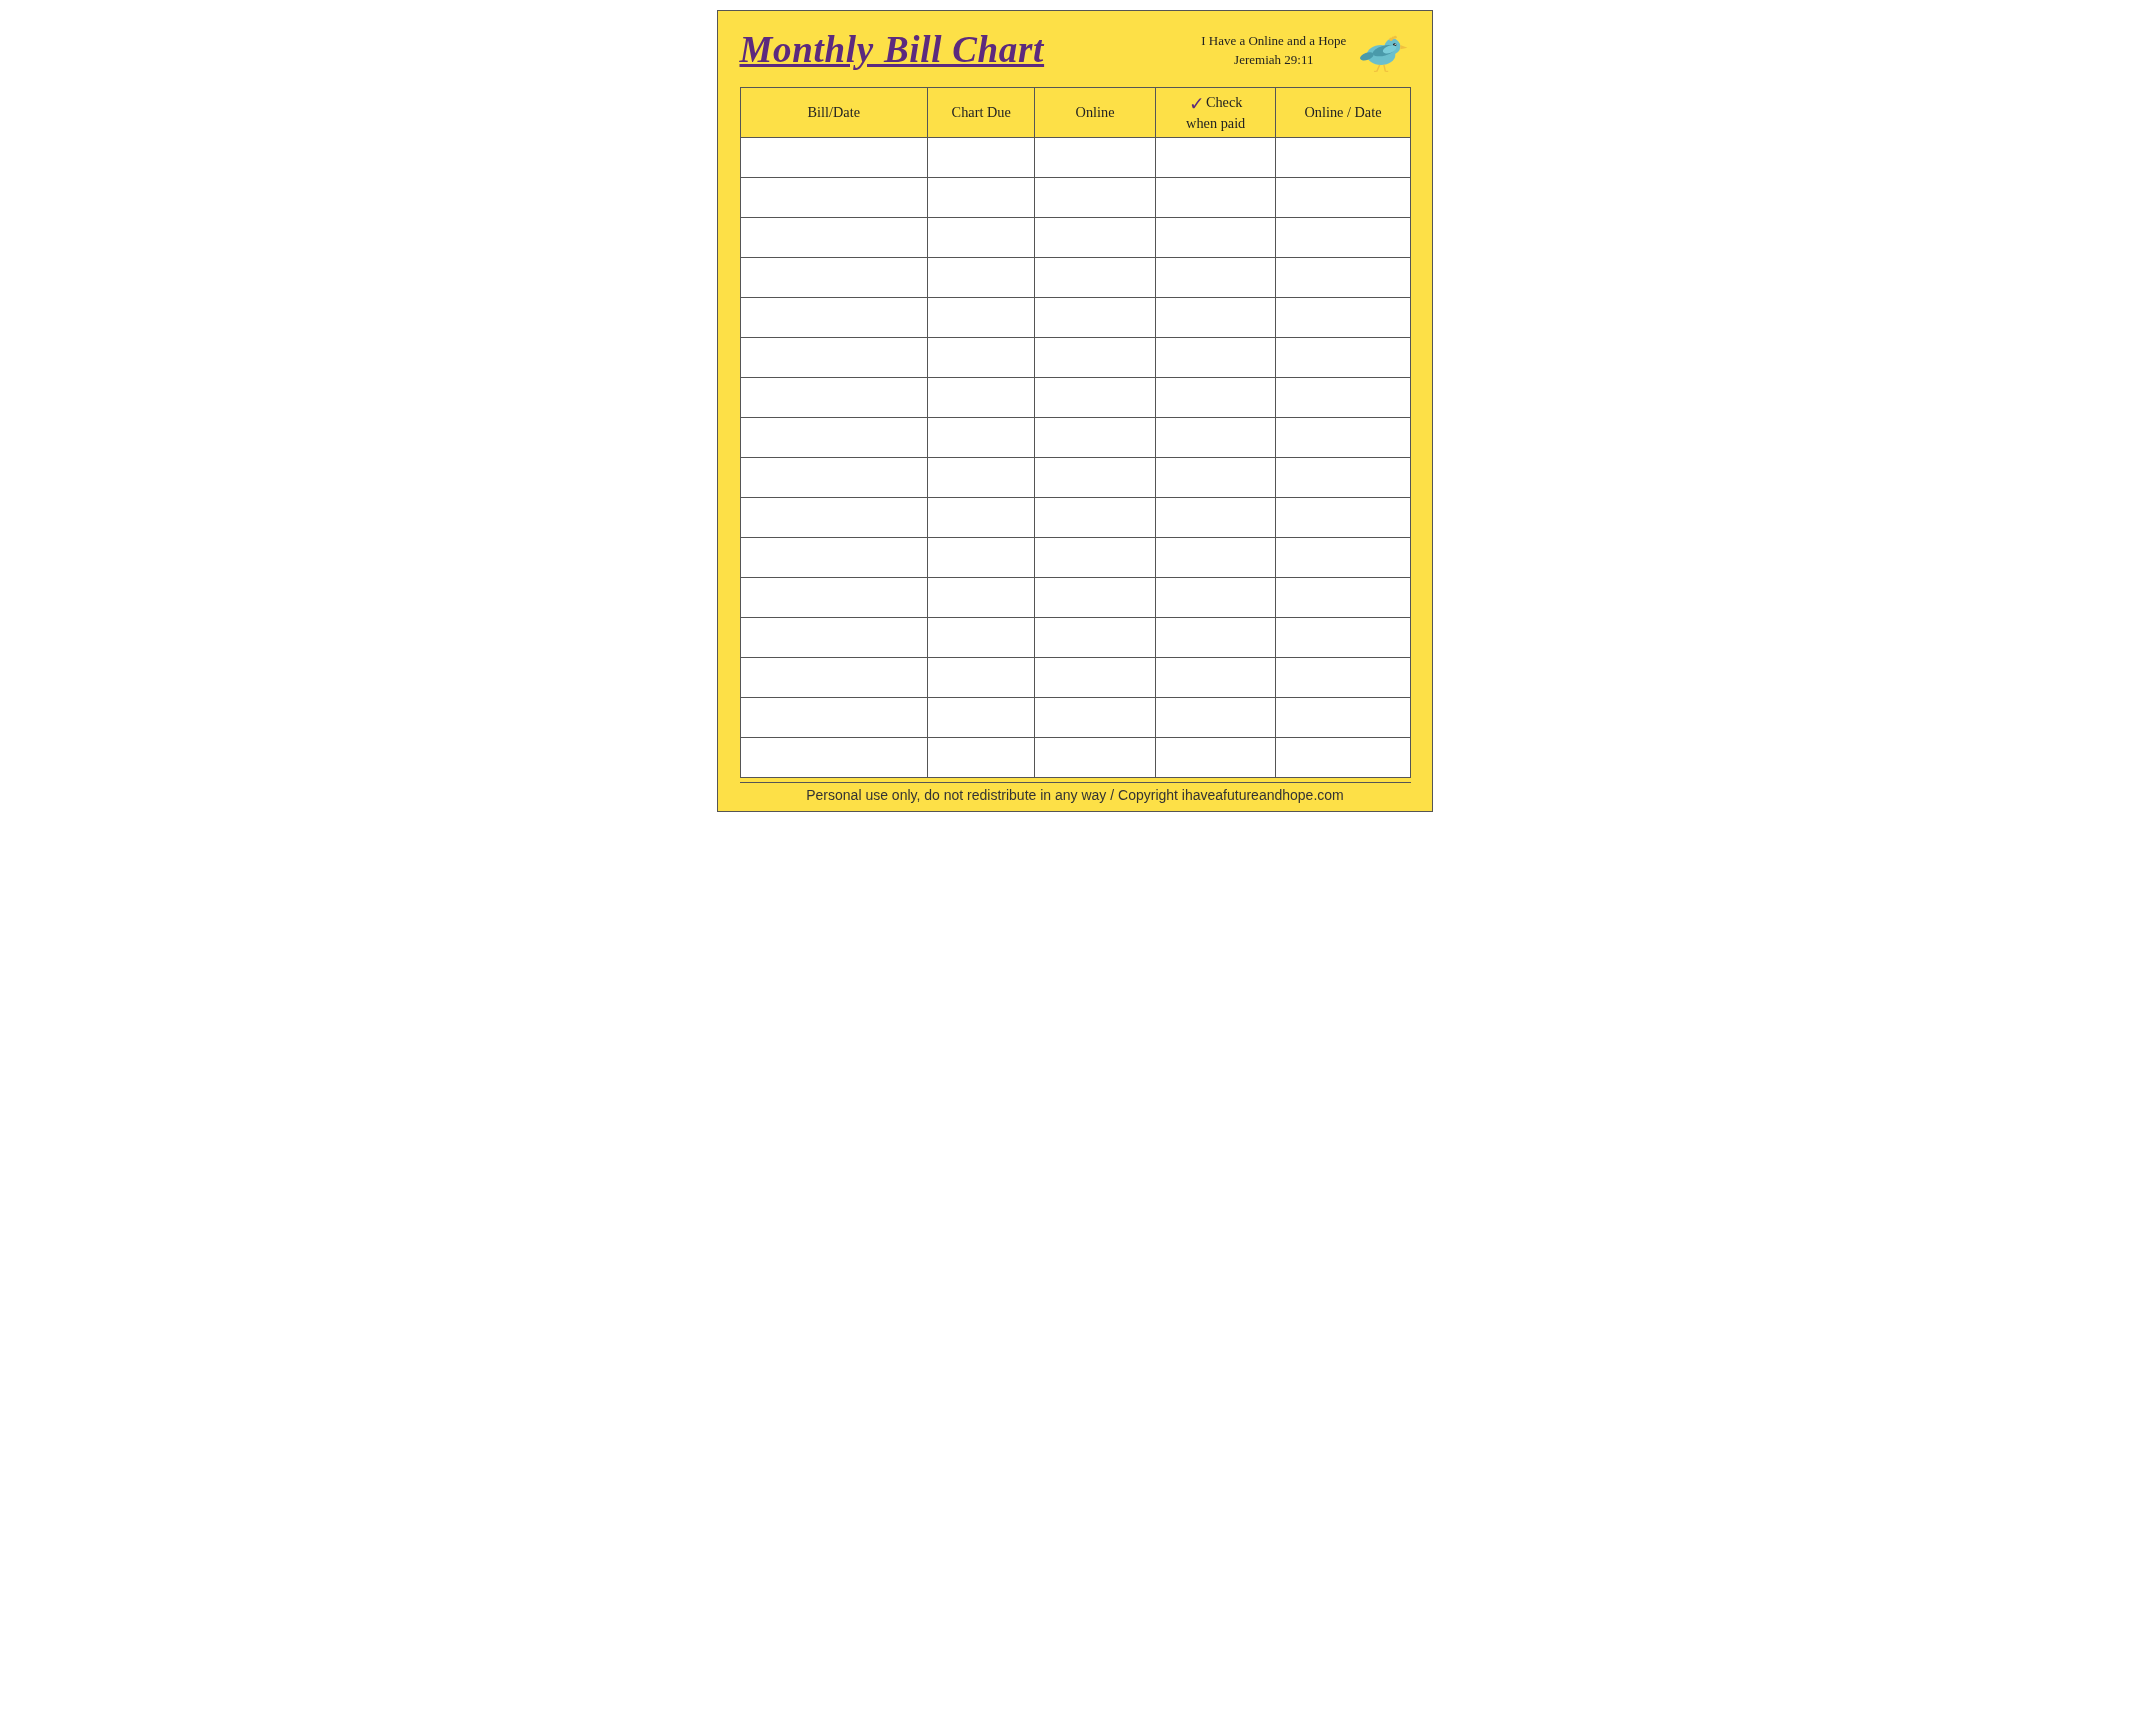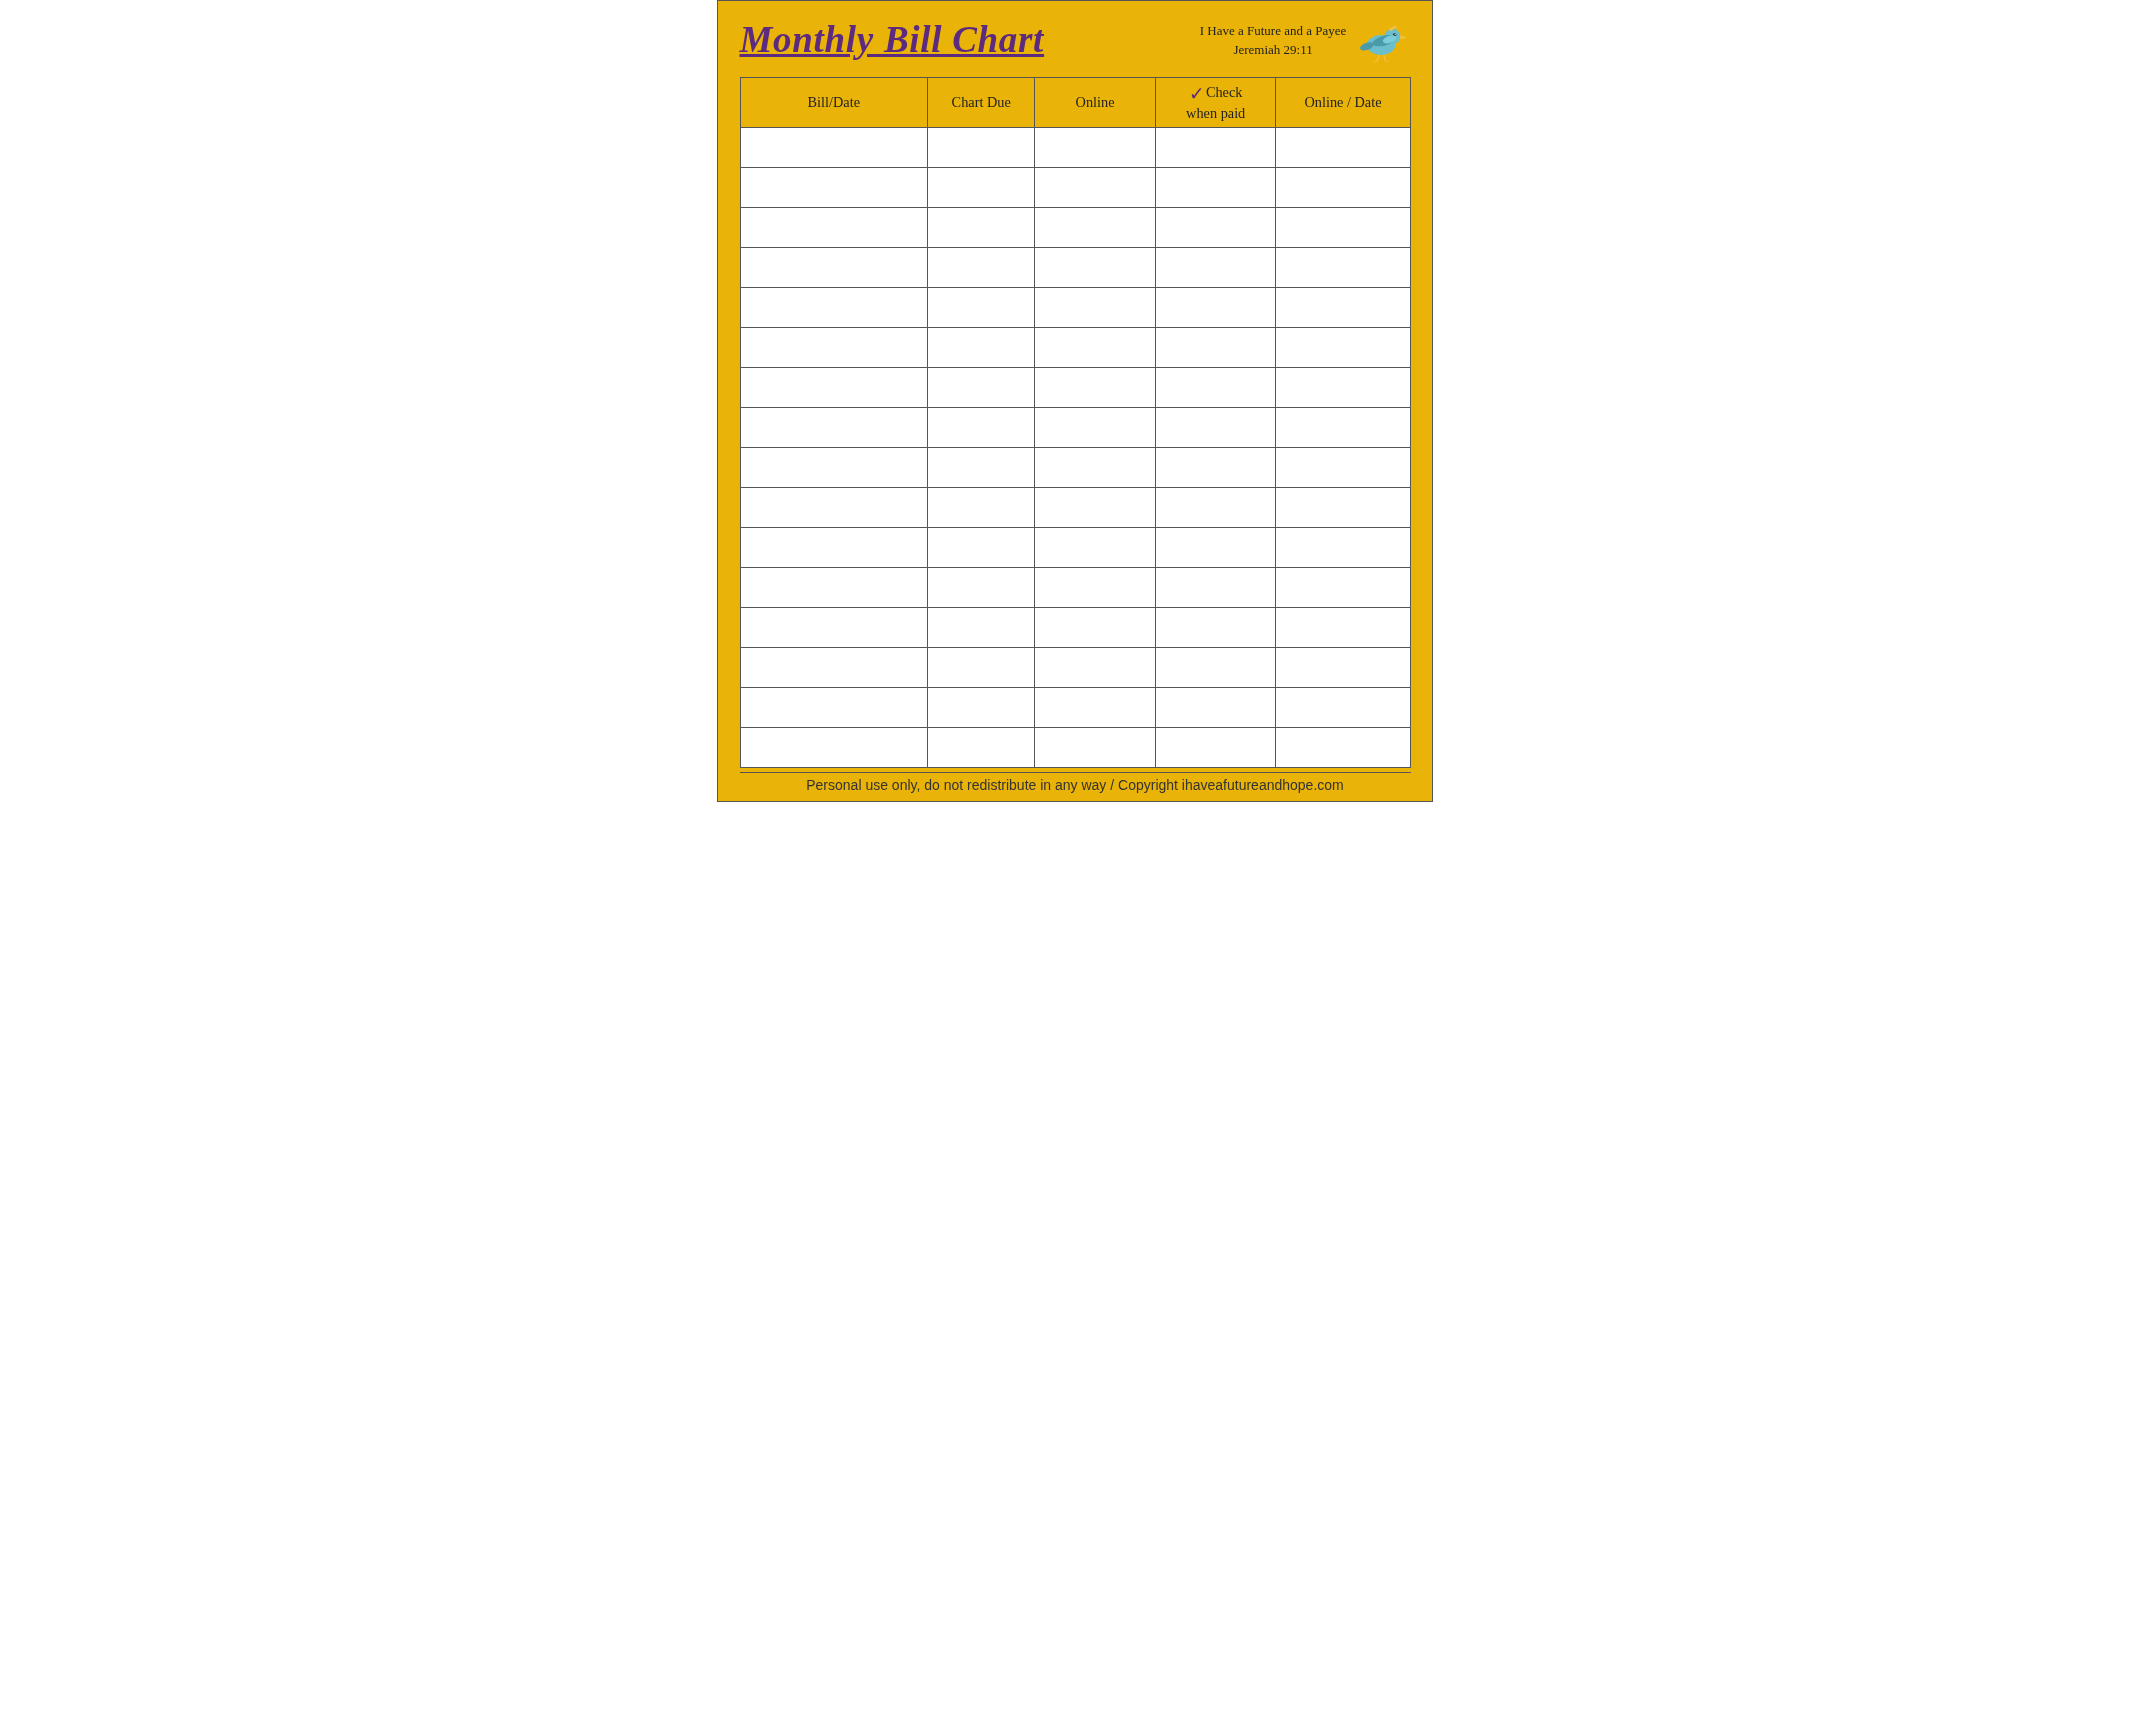--- a/index.html
+++ b/index.html
@@ -10,25 +10,26 @@
 
     body {
       background: #fff;
       font-family: Arial, sans-serif;
       width: 100%;
       max-width: 716px;
       margin: 0 auto;
     }
 
     .page {
-      background: #eab308;
+      background: #fde047;
       padding: 14.3px 21.5px 7.2px 21.5px;
       border: 1.4px solid #555;
       min-height: 573px;
       position: relative;
+      margin-top: 10px;
     }
 
     
     .header {
       display: flex;
       justify-content: space-between;
       align-items: center;
       margin-bottom: 11.5px;
     }
 
@@ -135,21 +136,21 @@
 <body>
 
 <div class="page">
 
   <div class="header">
     <div class="title-block">
       <h1 class="main-title">Monthly Bill Chart</h1>
     </div>
     <div class="tagline-block">
       <div class="tagline-text">
-        <span>I Have a Future and a Payee</span><br>
+        <span>I Have a Online and a Hope</span><br>
         <span>Jeremiah 29:11</span>
       </div>
 
       <div class="bird-container">
         <svg width="57" height="50" viewBox="0 0 80 70" xmlns="http://www.w3.org/2000/svg">
 
           <ellipse cx="38" cy="42" rx="20" ry="14" fill="#6bbfcc"></ellipse>
 
           <circle cx="54" cy="30" r="11" fill="#6bbfcc"></circle>
 

